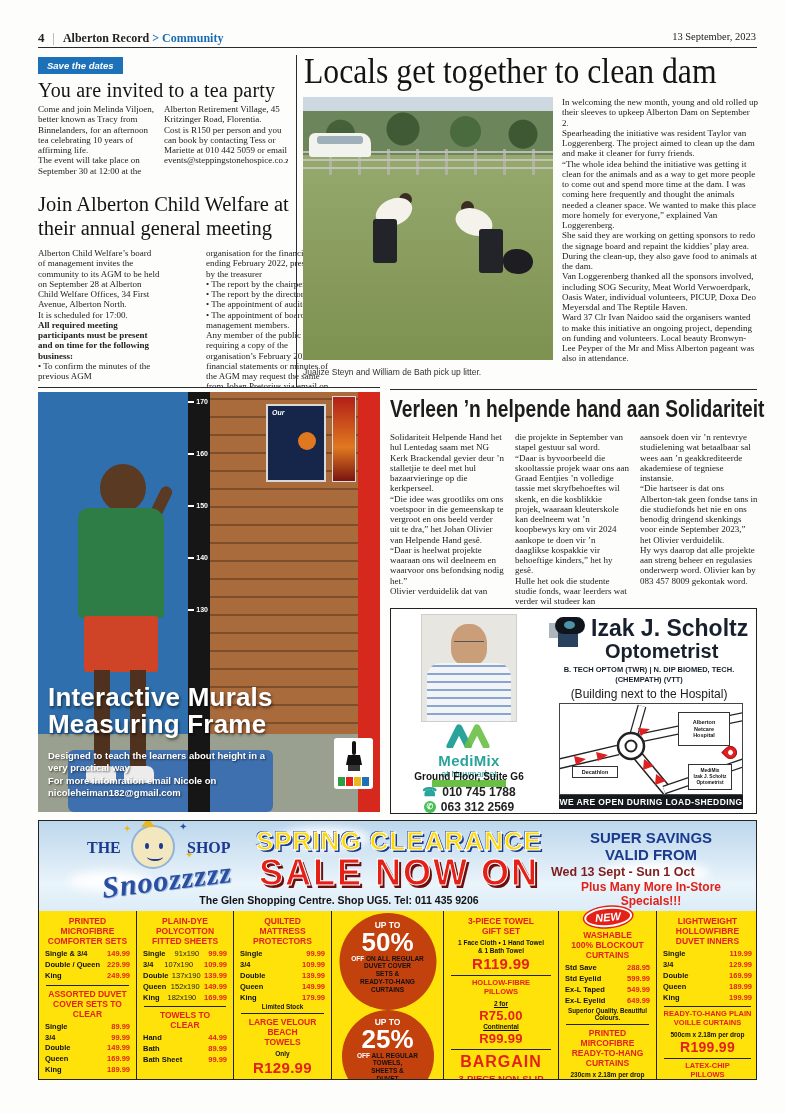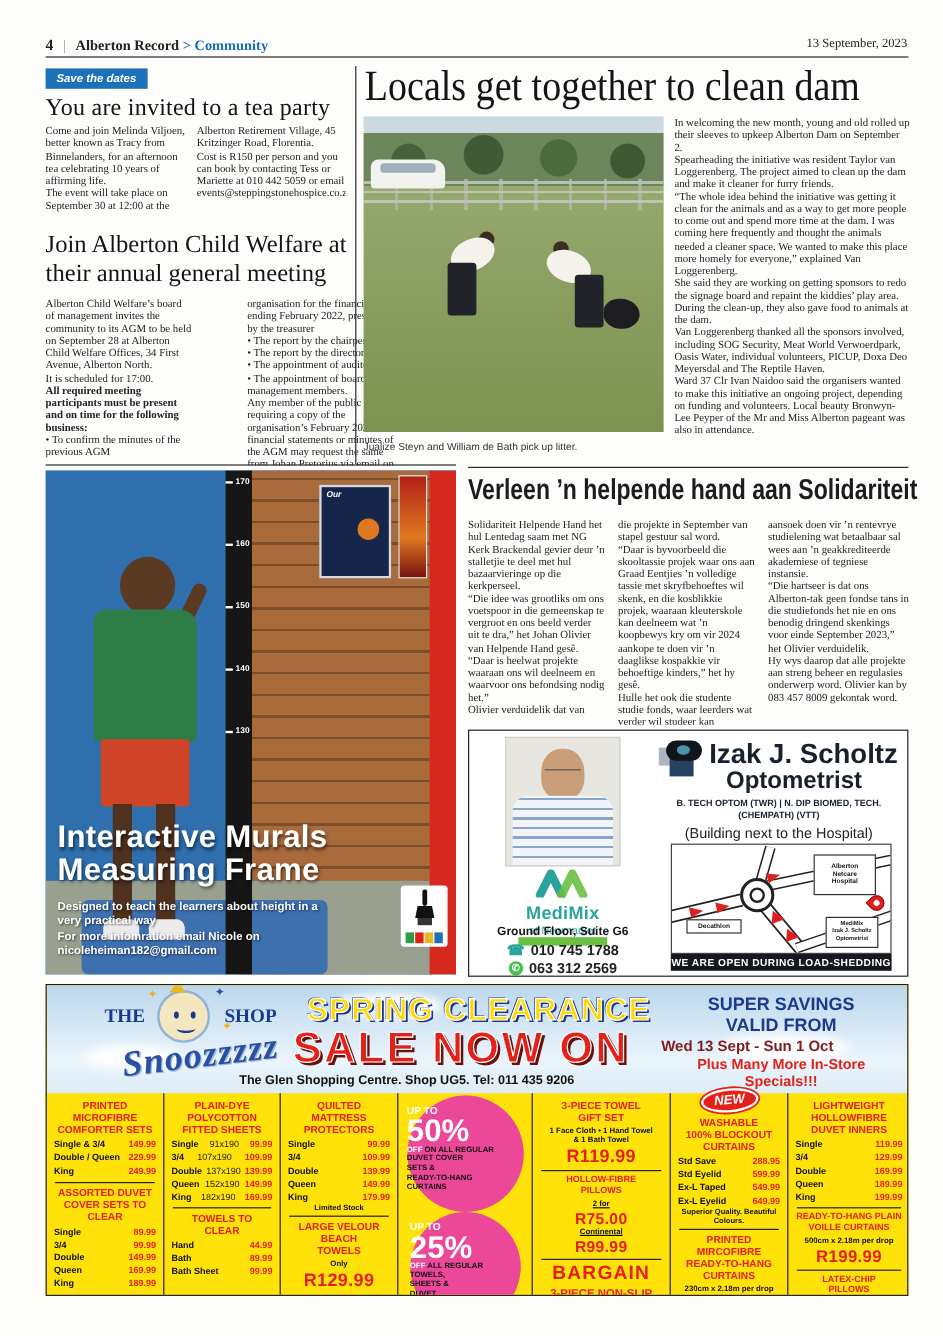--- a/index.html
+++ b/index.html
@@ -99,40 +99,40 @@
   .sn-the { font:bold 16px "Liberation Serif",serif; color:#1b3a8f; }
   .moon { position:absolute; width:44px; height:44px; border-radius:50%; background:#f3e7c0; border:2px solid #8fb3d9; }
   .moon .eye1,.moon .eye2{position:absolute;top:16px;width:4px;height:6px;border-radius:50%;background:#1b3a8f;}
   .moon .eye1{left:12px}.moon .eye2{left:26px}
   .moon .smile{position:absolute;left:14px;top:26px;width:16px;height:8px;border-bottom:2px solid #1b3a8f;border-radius:50%;}
   .moon .crown{position:absolute;left:8px;top:-9px;width:0;height:0;border-left:7px solid transparent;border-right:7px solid transparent;border-bottom:9px solid #e8b820;}
   .star { position:absolute; color:#e8b820; font-size:10px; }
   .star.b { color:#2a4fa0; }
   .sn-script { font:italic bold 30px "Liberation Serif",serif; color:#2a4fa0; transform:rotate(-7deg); letter-spacing:1px; text-shadow:1px 1px 0 #9db8e0; }
   .spring { font:bold 26px "Liberation Sans",sans-serif; color:#ffd800; -webkit-text-stroke:1px #fff; text-shadow:2px 2px 0 #1b3a8f, -1px -1px 0 #1b3a8f; letter-spacing:1px; text-align:center; }
-  .salenow { font:bold 36px "Liberation Sans",sans-serif; color:#e32119; -webkit-text-stroke:1px #fff; text-shadow:2.5px 2.5px 0 #6b0f0c; letter-spacing:2px; }
+  .salenow { font:bold 36px "Liberation Sans",sans-serif; color:#e32119; -webkit-text-stroke:1px #fff; text-shadow:2.5px 2.5px 0 #6b0f0c; letter-spacing:2px; text-align:center; }
   .glen { font:bold 10.5px "Liberation Sans",sans-serif; color:#111; text-align:center; }
   .supersav { font:bold 15px/1.15 "Liberation Sans",sans-serif; color:#1b3a8f; text-align:center; }
   .savdates { font:bold 12.5px "Liberation Sans",sans-serif; color:#7f1d1d; text-align:left; }
   .specials { font:bold 12px/1.2 "Liberation Sans",sans-serif; color:#e32119; text-align:center; white-space:pre-line; }
   .grid { position:absolute; left:0; top:90px; width:100%; height:168px; }
   .gcol { position:absolute; top:0; height:100%; padding-top:3px; }
   .gcol + .gcol { border-left:1.2px solid #222; }
   .gtitle { font:bold 8.5px/1.18 "Liberation Sans",sans-serif; color:#e32119; text-align:center; white-space:pre-line; margin:2px 2px 3px; }
   .gtitle.sm { font-size:7.5px; }
   .prow { display:flex; justify-content:space-between; padding:0 6px; font:bold 7.5px/1.45 "Liberation Sans",sans-serif; color:#111; }
   .prow .pr { color:#e32119; }
   .prow .sz { font-weight:normal; color:#222; }
   .gsub { font:bold 6.5px/1.25 "Liberation Sans",sans-serif; color:#111; text-align:center; white-space:pre-line; }
   .gsub.u { text-decoration:underline; }
   .gnote { font:bold 6.3px "Liberation Sans",sans-serif; color:#111; text-align:center; }
   .gprice { font:bold 15px "Liberation Sans",sans-serif; color:#e32119; text-align:center; letter-spacing:.3px; }
   .gprice.md { font-size:13px; } .gprice.s { font-size:14px; }
   .grule { border-top:1.4px solid #222; margin:3px 7px; }
-  .circle { position:absolute; left:50%; transform:translateX(-50%); width:97px; height:97px; border-radius:50%; background:#ec4899; color:#fff; text-align:left; padding-top:7px; }
+  .circle { position:absolute; left:50%; transform:translateX(-50%); width:97px; height:97px; border-radius:50%; background:#c2410c; color:#fff; text-align:center; padding-top:7px; }
   .circle .upto { font:bold 8.5px "Liberation Sans",sans-serif; }
   .circle .pct { font:bold 26px/0.95 "Liberation Sans",sans-serif; }
   .circle .desc { font:bold 6.5px/1.2 "Liberation Sans",sans-serif; color:#111; white-space:pre-line; }
   .circle .off { color:#fff; }
   .newbadge { position:absolute; background:#e32119; color:#fff; font:italic bold 11px "Liberation Sans",sans-serif; padding:2px 9px; border-radius:50%; border:2px solid #fff; box-shadow:0 0 0 1.5px #e32119; transform:rotate(-5deg); z-index:5; }
   .bargain { font:bold 16px "Liberation Sans",sans-serif; color:#e32119; text-align:center; letter-spacing:1px; }
   .vjob { position:absolute; font:6px "Liberation Sans",sans-serif; color:#777; writing-mode:vertical-rl; }
 </style>
 </head>
 <body>

